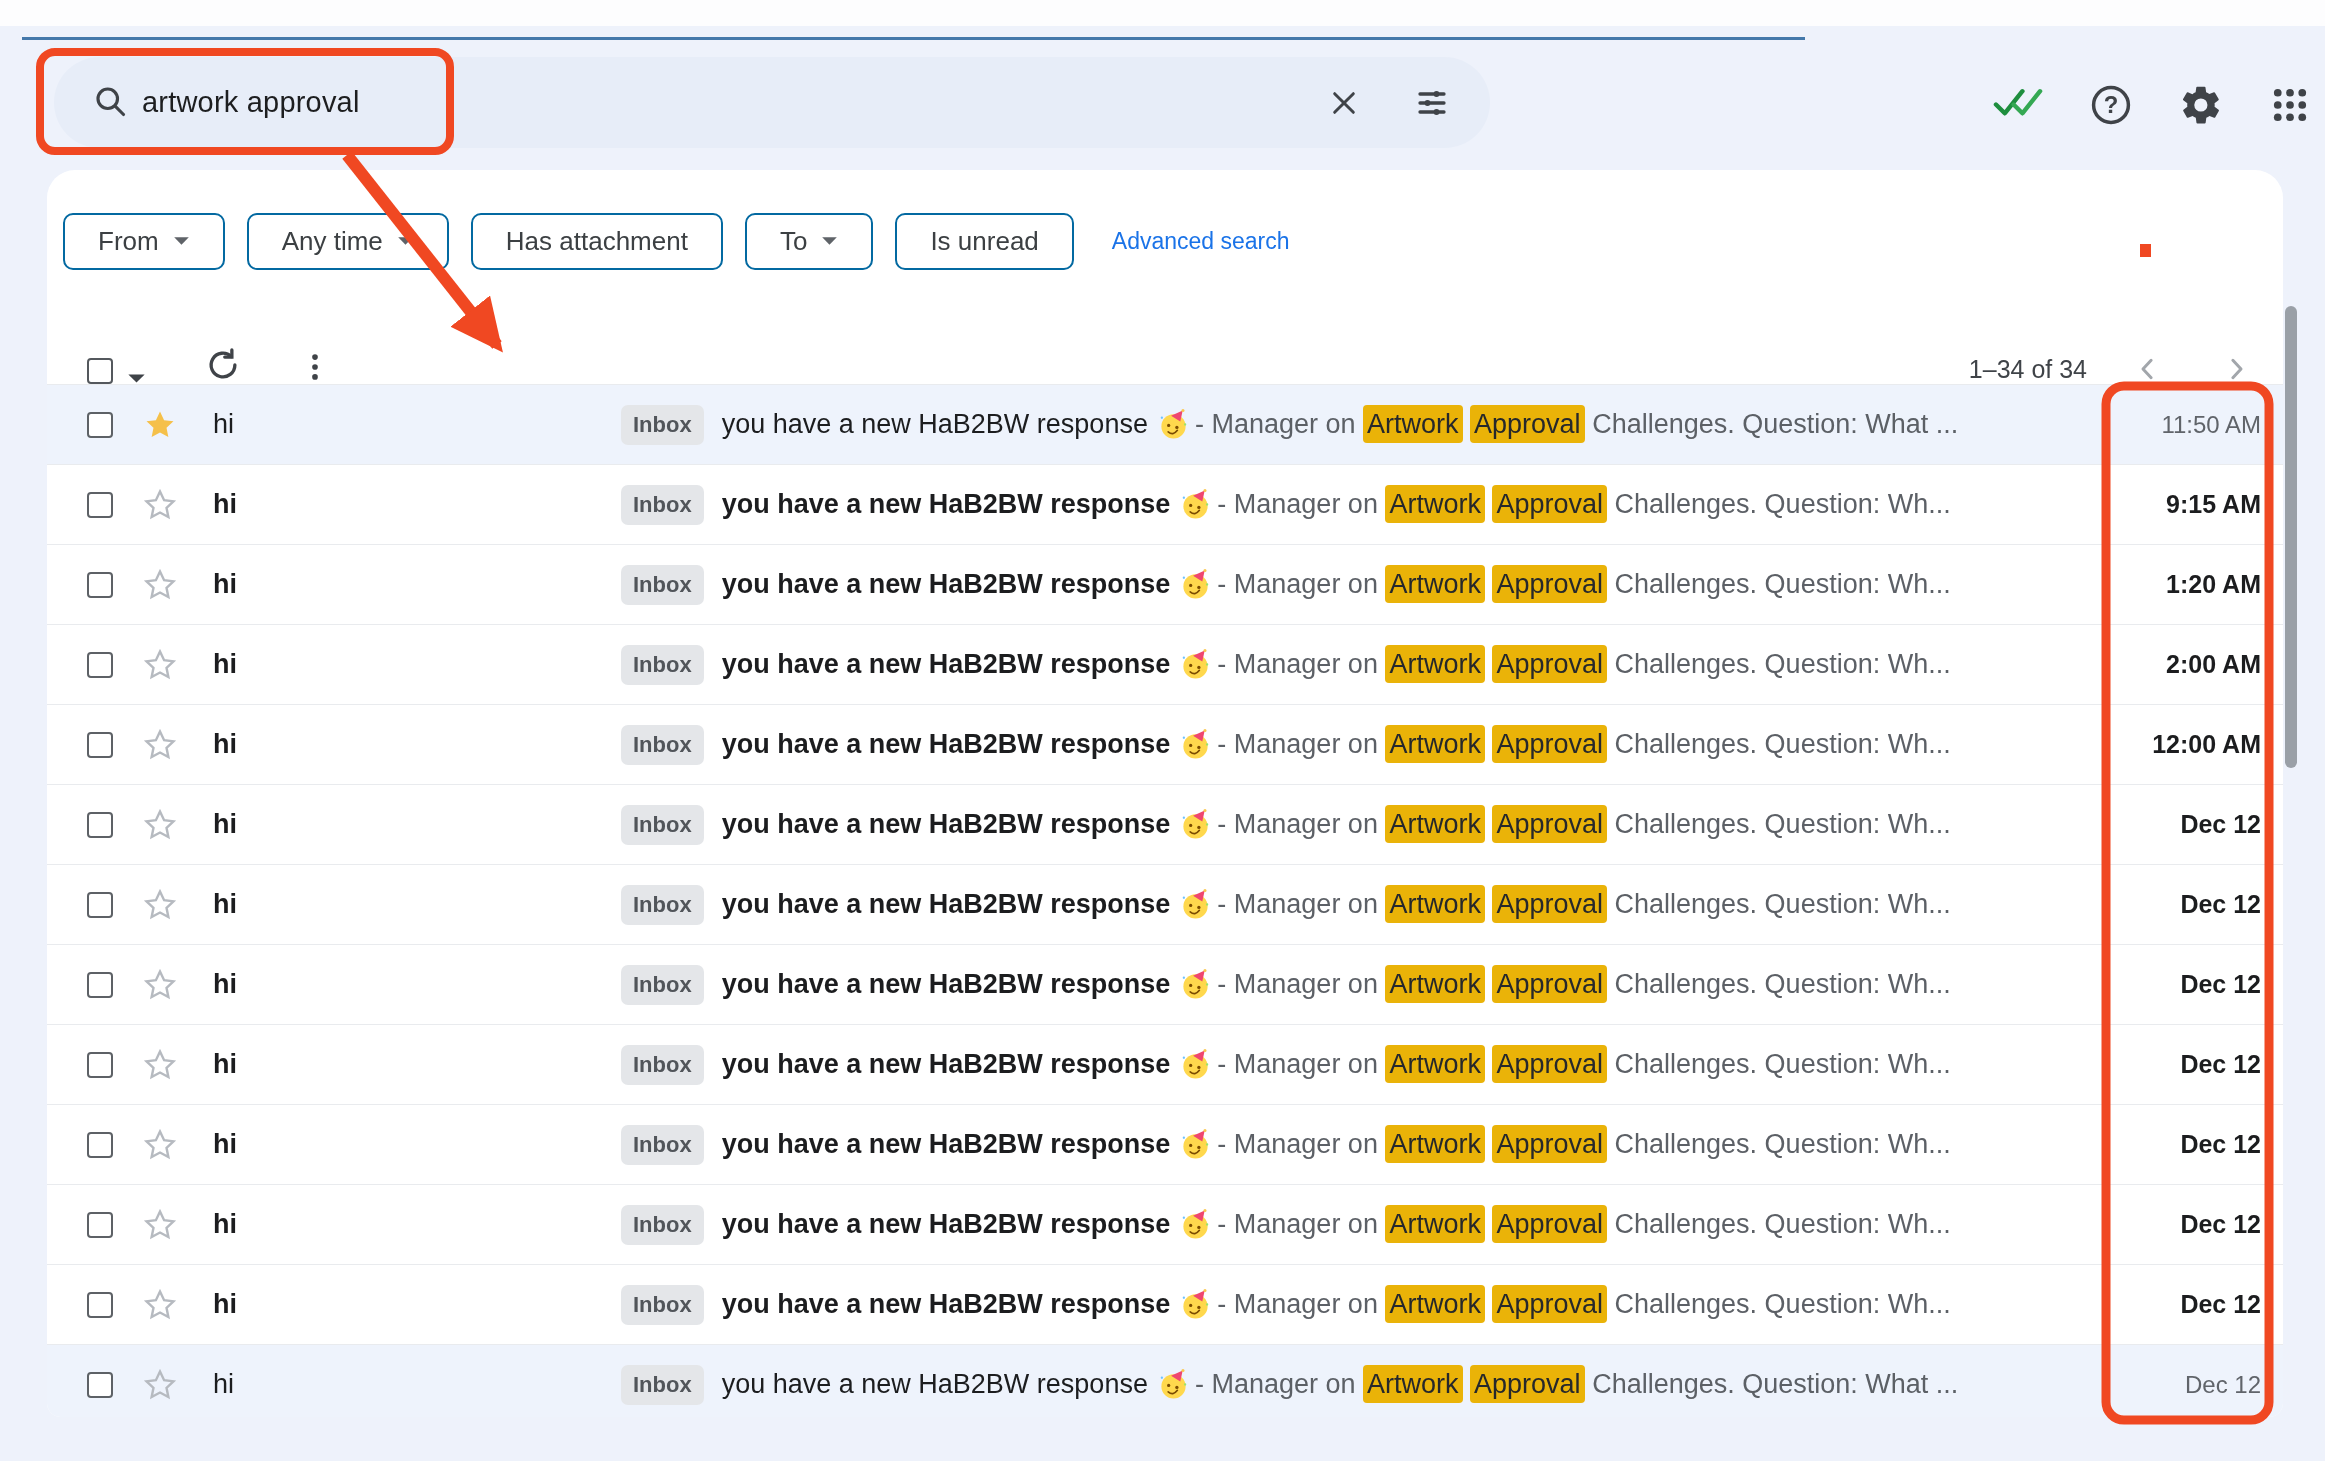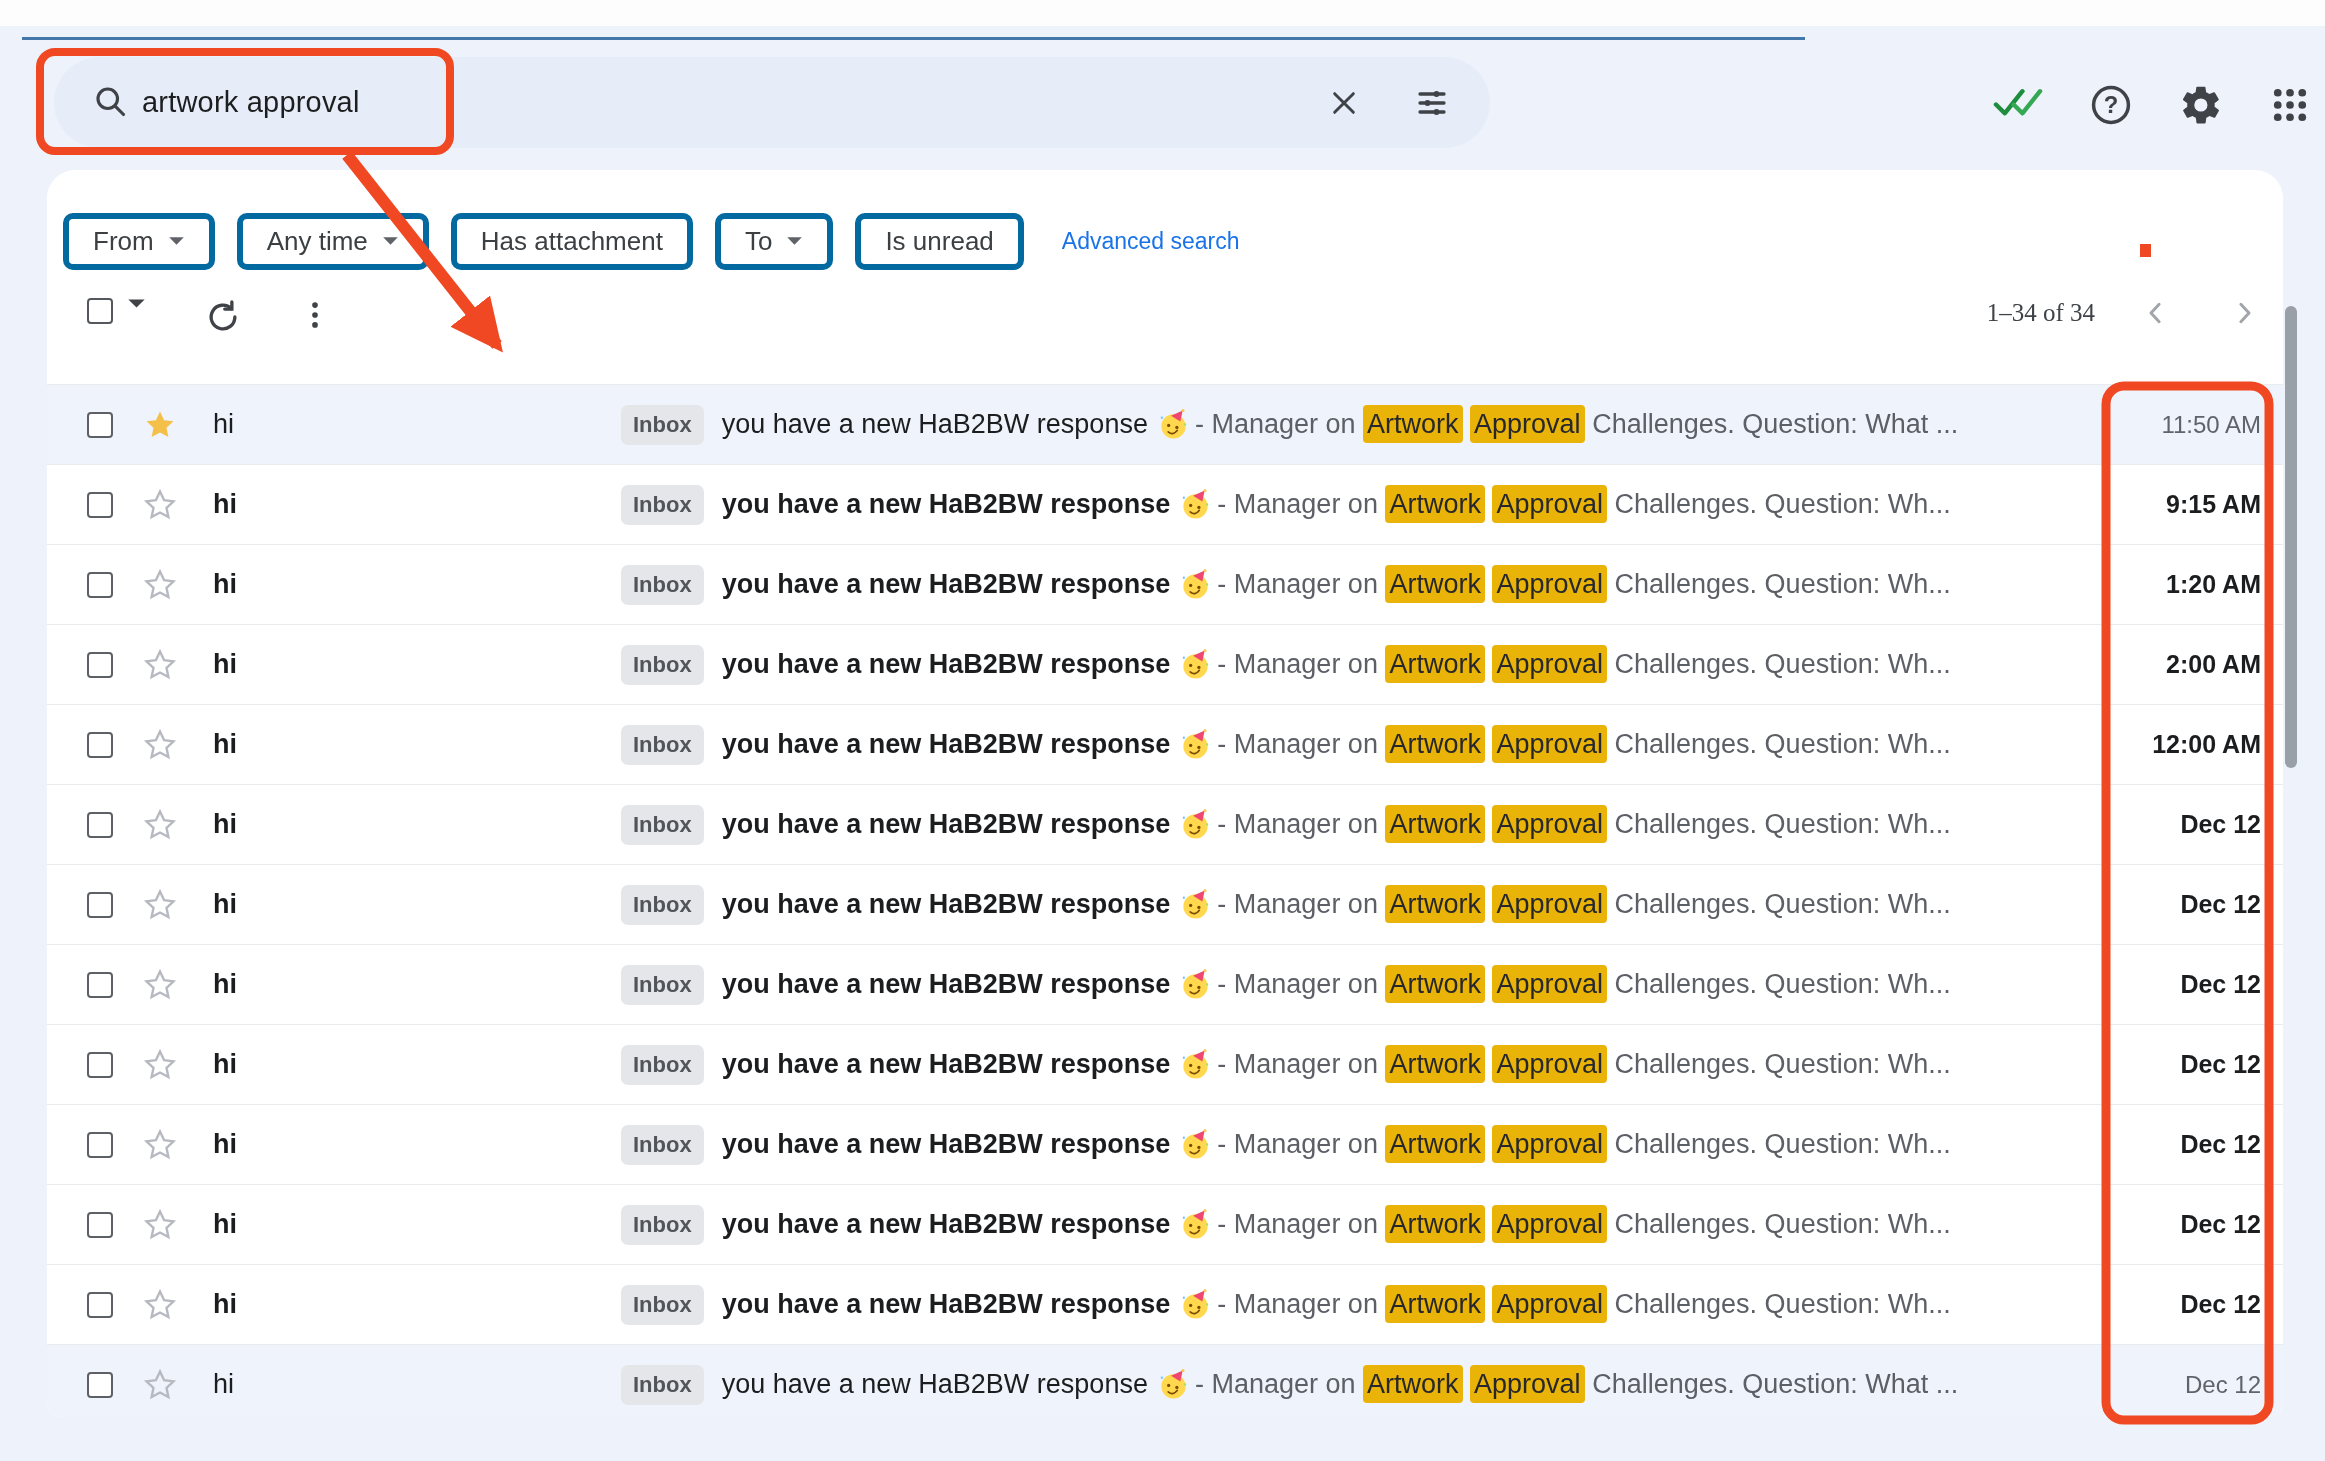--- a/index.html
+++ b/index.html
@@ -29,29 +29,29 @@
 
   
   .card {
     left:47px; top:170px; width:2236px; height:1247px;
     background:#fff; border-radius:28px 28px 14px 14px; overflow:hidden;
   }
 
   
   .chips-row { display:flex; align-items:center; padding:42px 0 0 16px; height:100px; }
   .chip {
-    display:flex; align-items:center; gap:14px; height:57px; padding:0 24px;
-    border:6px solid #0369a1; border-radius:10px; background:#fff;
+    display:flex; align-items:center; gap:14px; height:57px; padding:0 33px;
+    border:2px solid #0369a1; border-radius:10px; background:#fff;
     font-size:26px; color:#3c4043; margin-right:22px; cursor:pointer;
   }
   .adv-link { margin-left:16px; color:#1a73e8; font-size:23px; font-weight:500; cursor:pointer; }
   .red-dot { left:2140px; top:244px; width:11px; height:13px; background:#f04822; }
 
   
-  .toolbar { display:flex; align-items:flex-start; height:86px; padding:0 24px 0 40px; margin-top:28px;font-family:Liberation Serif, serif; }
+  .toolbar { display:flex; align-items:flex-end; height:86px; padding:0 32px 0 40px; margin-top:28px; }
   .cb { width:26px; height:26px; border:2.5px solid #5d6166; border-radius:4px; background:#fff; display:inline-block; cursor:pointer; }
   .toolbar .cb { border-color:#54585d; }
   .tb-caret { margin-left:14px; cursor:pointer; display:flex; }
   .tb-refresh { margin-left:58px; }
   .tb-more { margin-left:56px; }
   .pagination { margin-left:auto; display:flex; align-items:center; }
   .pg-text { font-size:25px; color:#3f4348; }
   .pg-prev { margin-left:46px; } .pg-next { margin-left:58px; }
 
   

